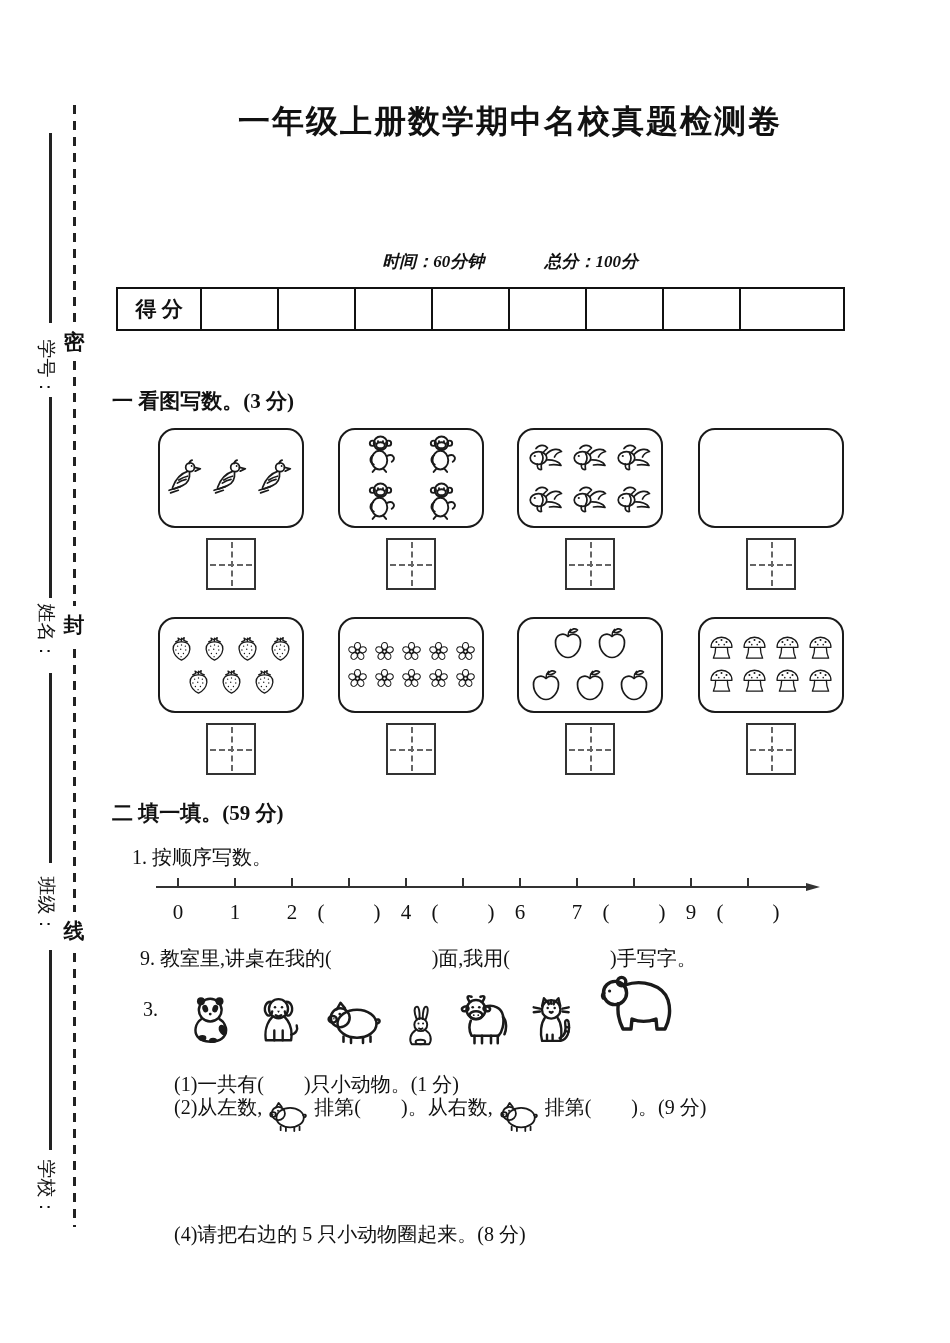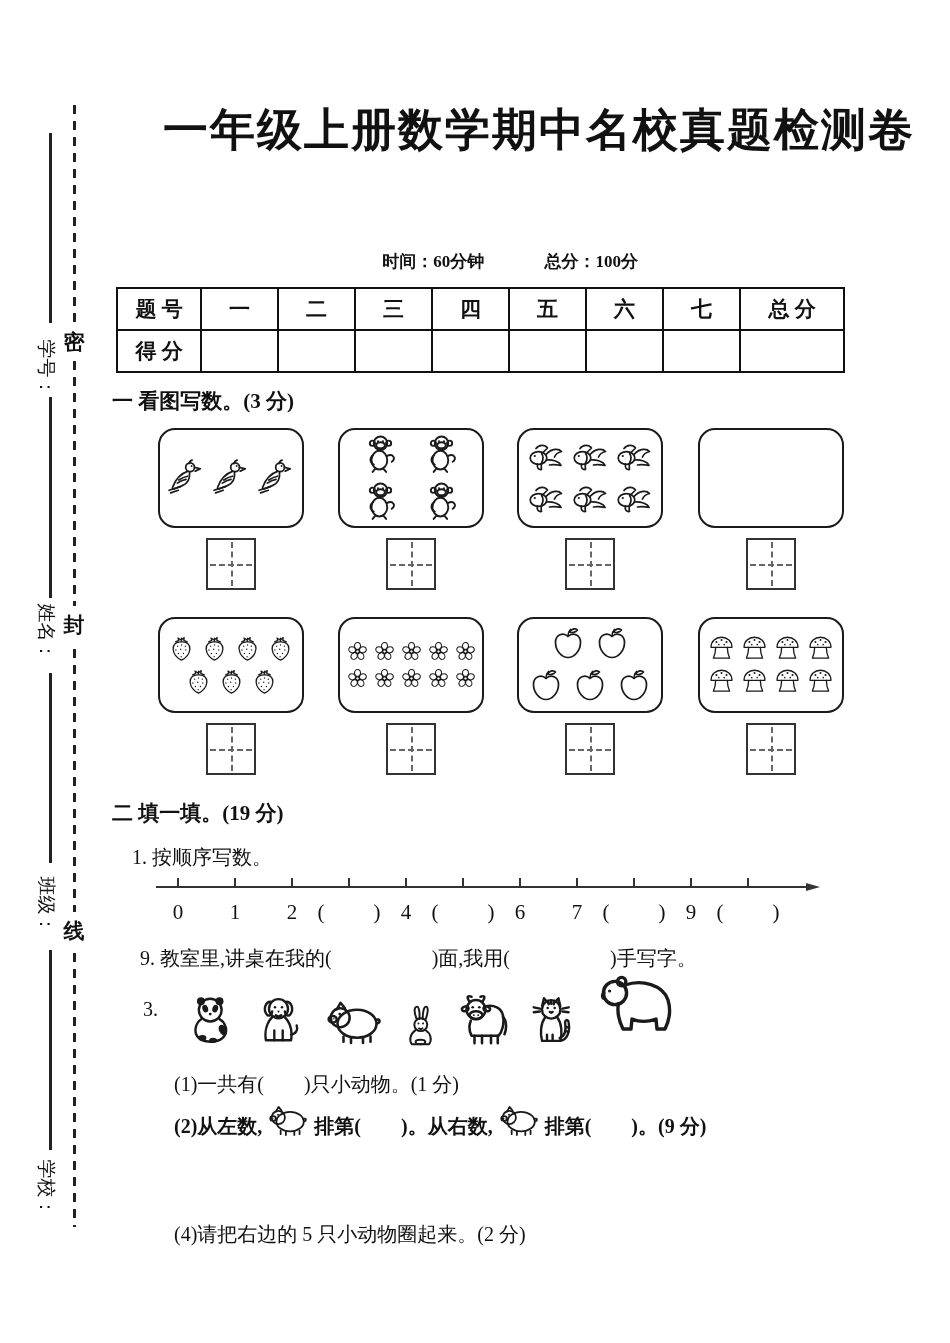--- a/index.html
+++ b/index.html
@@ -7,25 +7,25 @@
         font-family:"Liberation Serif","DejaVu Serif",serif;color:#111;}
   
   .dash-line{position:absolute;left:73px;top:105px;width:2.5px;height:1122px;
              background:repeating-linear-gradient(to bottom,#222 0 9px,transparent 9px 16px);}
   .solid-seg{position:absolute;left:49px;width:2.5px;background:#222;}
   .margin-label{position:absolute;left:14px;width:64px;text-align:center;font-size:19px;
                 line-height:26px;transform:rotate(90deg);white-space:nowrap;}
   .seal-char{position:absolute;left:62px;width:24px;text-align:center;font-size:21px;
              font-weight:600;background:#fff;padding:5px 0;}
   
-  .title{position:absolute;left:105px;top:100px;width:810px;margin:0;text-align:right;
-         font-size:45px;font-weight:700;letter-spacing:2px;white-space:nowrap;}
+  .title{position:absolute;left:105px;top:100px;width:810px;margin:0;text-align:center;
+         font-size:32px;font-weight:700;letter-spacing:2px;white-space:nowrap;}
   .meta{position:absolute;left:110px;top:250px;width:800px;text-align:center;
         font-size:17px;font-weight:700;}
-  .meta span{margin:0 28px;}
+  .meta span{margin:0 28px;font-style:italic;}
   
   .score-table{position:absolute;left:116px;top:287px;border-collapse:collapse;table-layout:fixed;}
   .score-table td{border:2px solid #111;height:40px;text-align:center;vertical-align:middle;
                   font-size:21px;font-weight:600;padding:0;}
   
   .sec{position:absolute;margin:0;font-size:21px;font-weight:700;white-space:nowrap;}
   .q{position:absolute;font-size:20px;font-weight:500;white-space:nowrap;}
   
   .pic-cell{position:absolute;width:146px;}
   .pic-box{height:100px;border:2px solid #1a1a1a;border-radius:17px;box-sizing:border-box;
@@ -53,21 +53,21 @@
   
   .animal-row{position:absolute;left:186px;top:966px;width:570px;height:84px;
               display:flex;align-items:flex-end;gap:11px;}
   .animal-row .ic-panda{width:57px;height:57px;}
   .animal-row .ic-dog{width:56px;height:58px;}
   .animal-row .ic-pig{width:66px;height:60px;}
   .animal-row .ic-rabbit{width:46px;height:64px;}
   .animal-row .ic-cow{width:60px;height:60px;}
   .animal-row .ic-cat{width:56px;height:60px;}
   .animal-row .ic-bear{width:86px;height:80px;}
-  .sub2row{position:absolute;display:flex;align-items:flex-end;font-size:20px;font-weight:700;
+  .sub2row{position:absolute;display:flex;font-size:20px;font-weight:400;
            white-space:nowrap;}
   .inline-pig{width:48px;height:42px;margin:0 2px;}
 </style>
 </head>
 <body>
 
 <svg width="0" height="0" style="position:absolute" aria-hidden="true">
   <defs>
     <symbol id="sym-bird" viewBox="0 0 40 40">
       <path d="M22.5 5.5 Q23 2.5 25.5 2"></path>
@@ -250,31 +250,20 @@
         <col style="width:77px">
         <col style="width:77px">
       <col style="width:77px">
         <col style="width:77px">
         <col style="width:77px">
         <col style="width:77px">
       <col style="width:104px">
     </colgroup>
     <tbody>
     <tr>
-      <td>题 号</td>
-      <td>一</td>
-      <td>二</td>
-      <td>三</td>
-      <td>四</td>
-      <td>五</td>
-      <td>六</td>
-      <td>七</td>
-      <td>总 分</td>
-    </tr>
-    <tr>
       <td>得 分</td>
       <td></td>
       <td></td>
       <td></td>
       <td></td>
       <td></td>
       <td></td>
       <td></td>
       <td></td>
     </tr>
@@ -445,21 +434,21 @@
         <svg viewBox="0 0 40 40" preserveAspectRatio="xMidYMax meet" class="icon ic-mushroom">
           <use href="#sym-mushroom"></use>
         </svg>
         <svg viewBox="0 0 40 40" preserveAspectRatio="xMidYMax meet" class="icon ic-mushroom">
           <use href="#sym-mushroom"></use>
         </svg>
       </div>
     <div class="answer-grid"></div>
   </div>
 
-  <h2 class="sec" style="left:112px;top:799px">二 填一填。(19 分)</h2>
+  <h2 class="sec" style="left:112px;top:799px">二 填一填。(59 分)</h2>
   <div class="q" style="left:132px;top:844px">1. 按顺序写数。</div>
 
   <svg class="numberline" viewBox="0 0 690 55">
     <line x1="8" y1="16" x2="666" y2="16"></line>
     <polygon class="ah" points="658,12 672,16 658,20"></polygon>
     <line x1="30" y1="7" x2="30" y2="16"></line>
       <line x1="87" y1="7" x2="87" y2="16"></line>
     <line x1="144" y1="7" x2="144" y2="16"></line>
       <line x1="201" y1="7" x2="201" y2="16"></line>
     <line x1="258" y1="7" x2="258" y2="16"></line>
@@ -520,15 +509,15 @@
     <svg class="icon inline-pig" viewBox="0 0 40 40" preserveAspectRatio="xMidYMax meet">
         <use href="#sym-pig"></use>
       </svg>
     <span>排第(　　)。从右数,</span>
     <svg class="icon inline-pig" viewBox="0 0 40 40" preserveAspectRatio="xMidYMax meet">
         <use href="#sym-pig"></use>
       </svg>
     <span>排第(　　)。(9 分)</span>
   </div>
 
-  <div class="q" style="left:174px;top:1221px">(4)请把右边的 5 只小动物圈起来。(2 分)</div>
+  <div class="q" style="left:174px;top:1221px">(4)请把右边的 5 只小动物圈起来。(8 分)</div>
 
 </div>
 
 </body></html>

